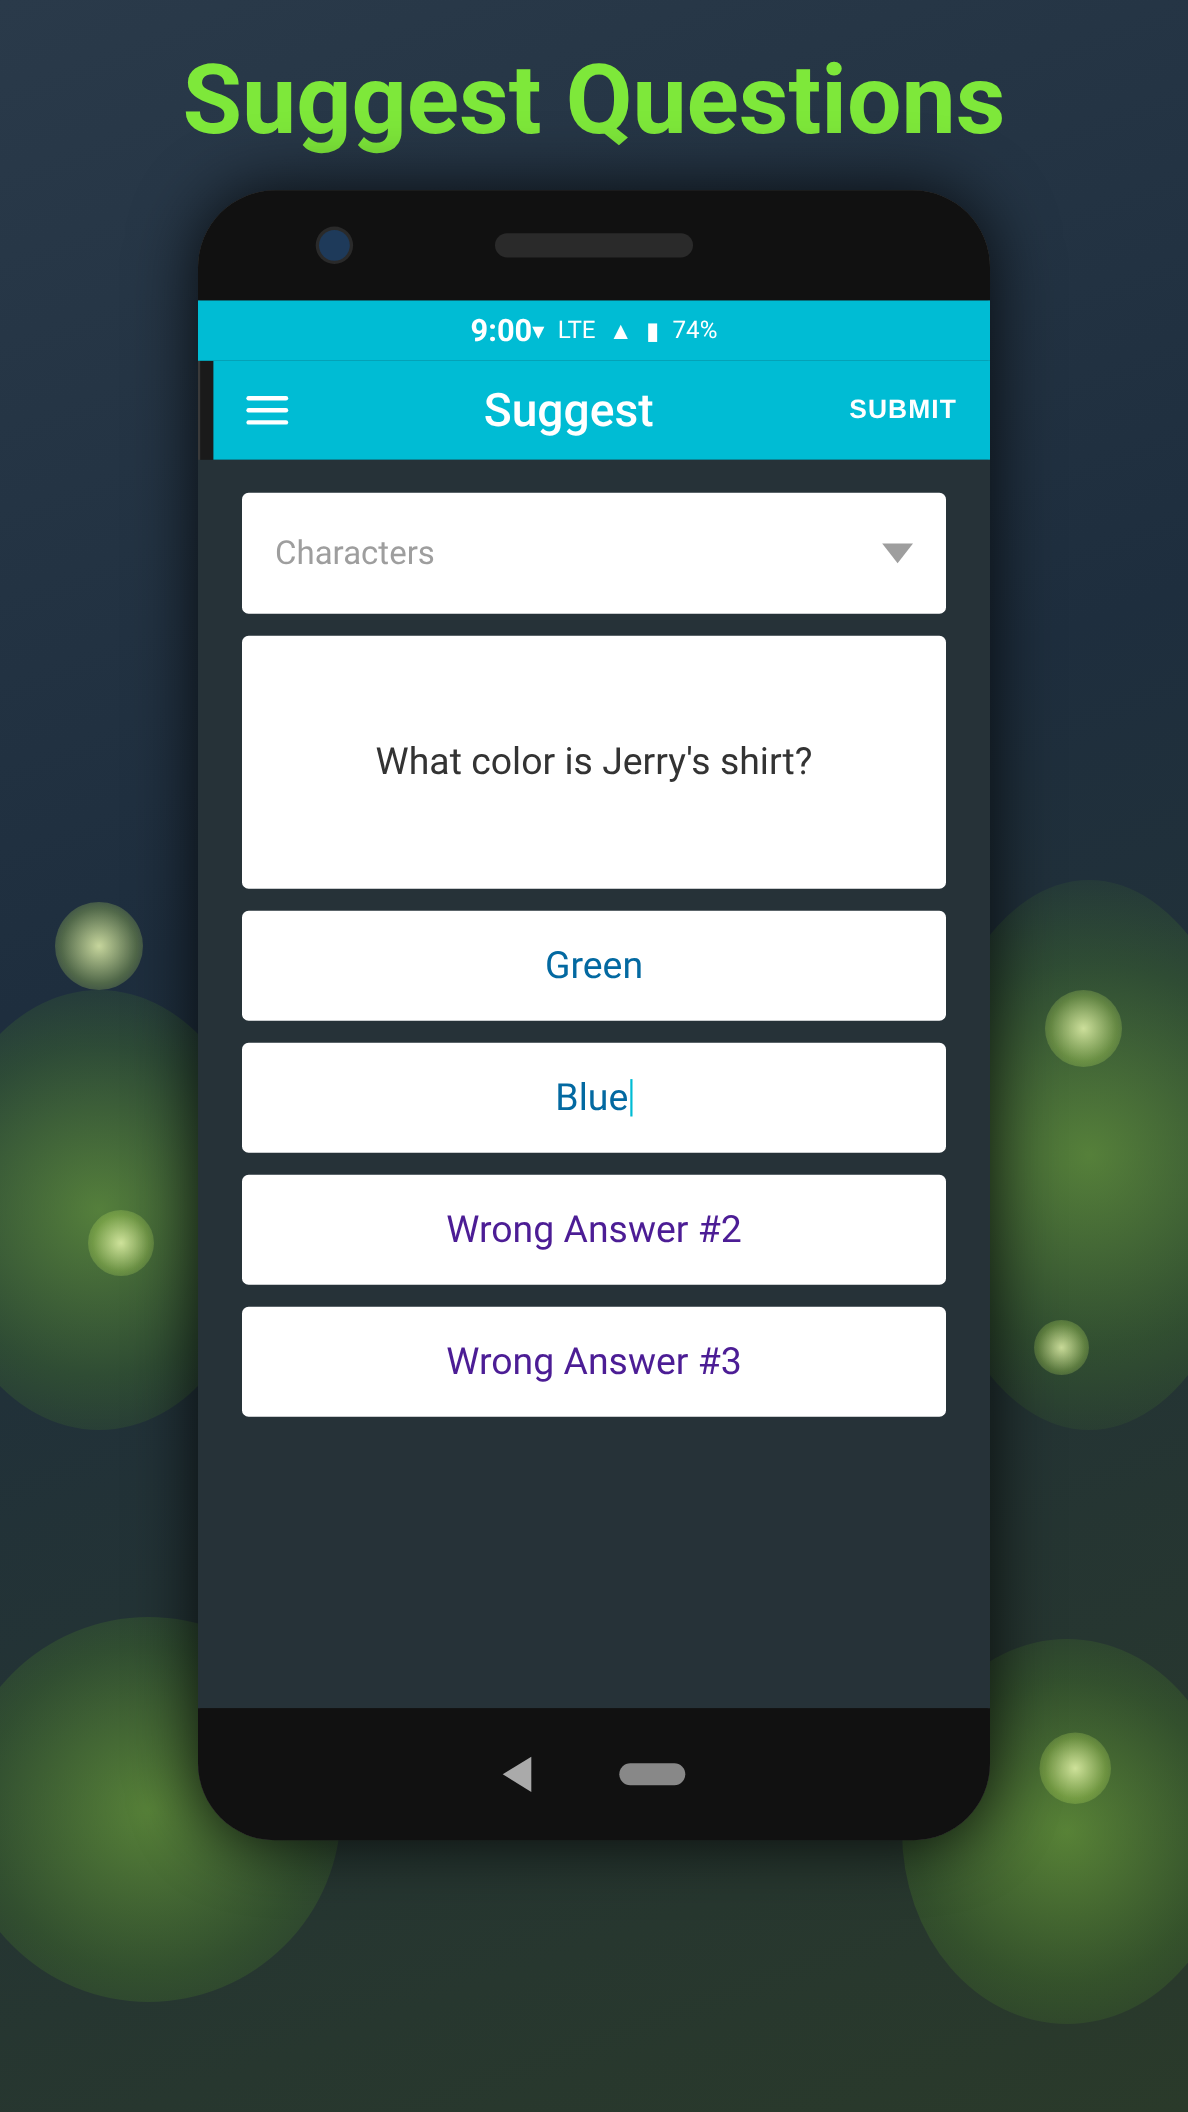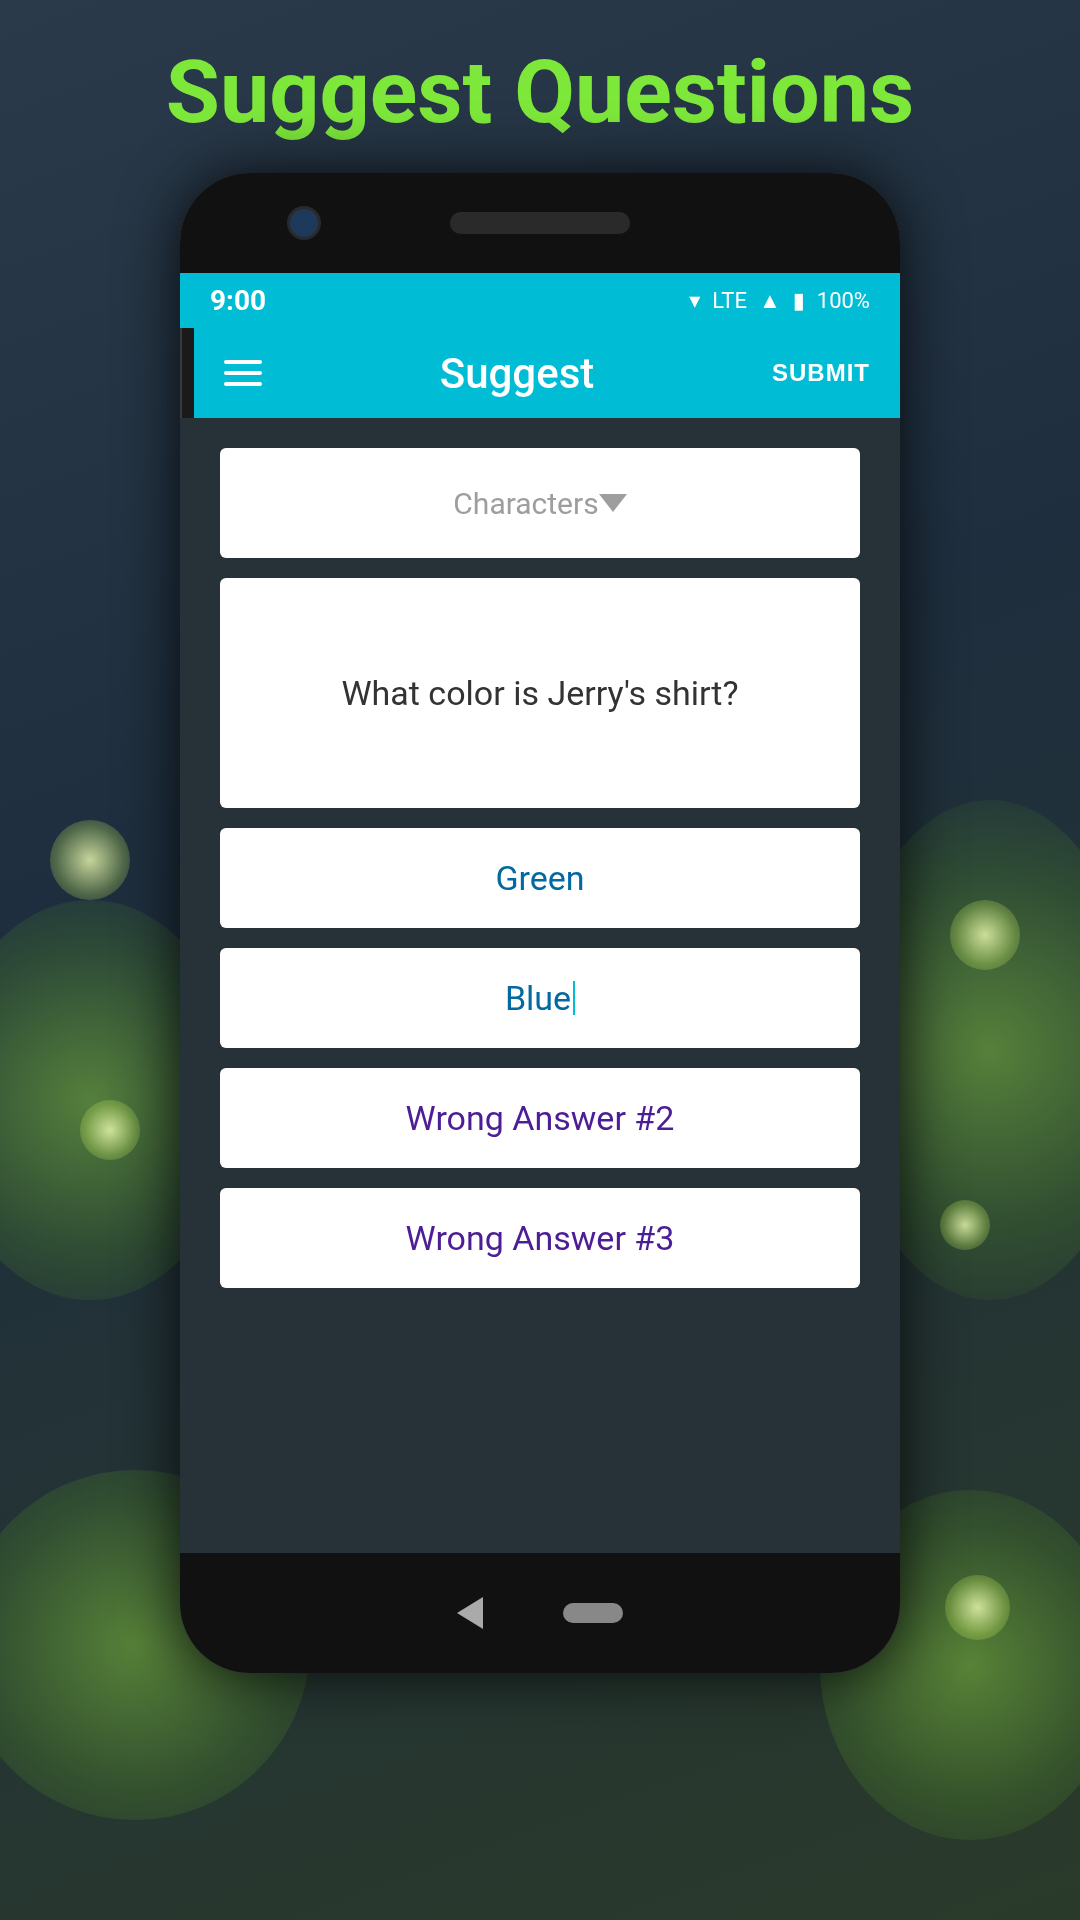--- a/index.html
+++ b/index.html
@@ -106,21 +106,21 @@
       left: 110px;
       box-shadow: 0 0 0 3px #2a2a2a;
     }
 
     
     .status-bar {
       background: #00BCD4;
       height: 55px;
       display: flex;
       align-items: center;
-      justify-content: space-between;
+      justify-content: center;
       padding: 16px 30px;
       flex-shrink: 0;
     }
 
     .status-time {
       color: white;
       font-size: 28px;
       font-weight: bold;
     }
 
@@ -185,21 +185,21 @@
       gap: 20px;
       overflow: hidden;
     }
 
     
     .field-card {
       background: white;
       border-radius: 6px;
       display: flex;
       align-items: center;
-      justify-content: center;
+      justify-content: space-between;
       padding: 0 30px;
     }
 
     .dropdown-field {
       height: 110px;
     }
 
     .dropdown-label {
       font-size: 30px;
       color: #9e9e9e;
@@ -304,21 +304,21 @@
     <div class="phone-speaker"></div>
   </div>
 
   <div class="status-bar">
     <span class="status-time">9:00</span>
     <div class="status-icons">
       <span>▾</span>
       <span>LTE</span>
       <span>▲</span>
       <span>▮</span>
-      <span>100%</span>
+      <span>74%</span>
     </div>
   </div>
 
   <div class="toolbar">
     <div class="hamburger-icon">
       <span></span>
       <span></span>
       <span></span>
     </div>
     <span class="toolbar-title">Suggest</span>

